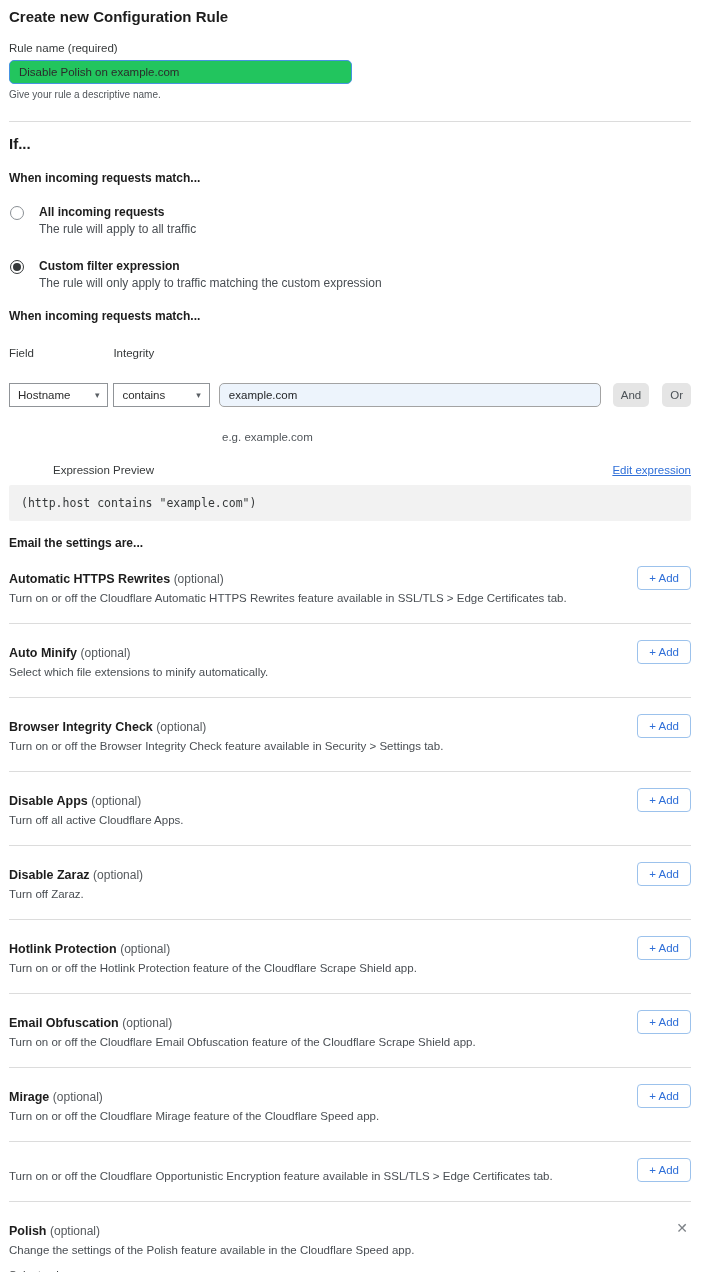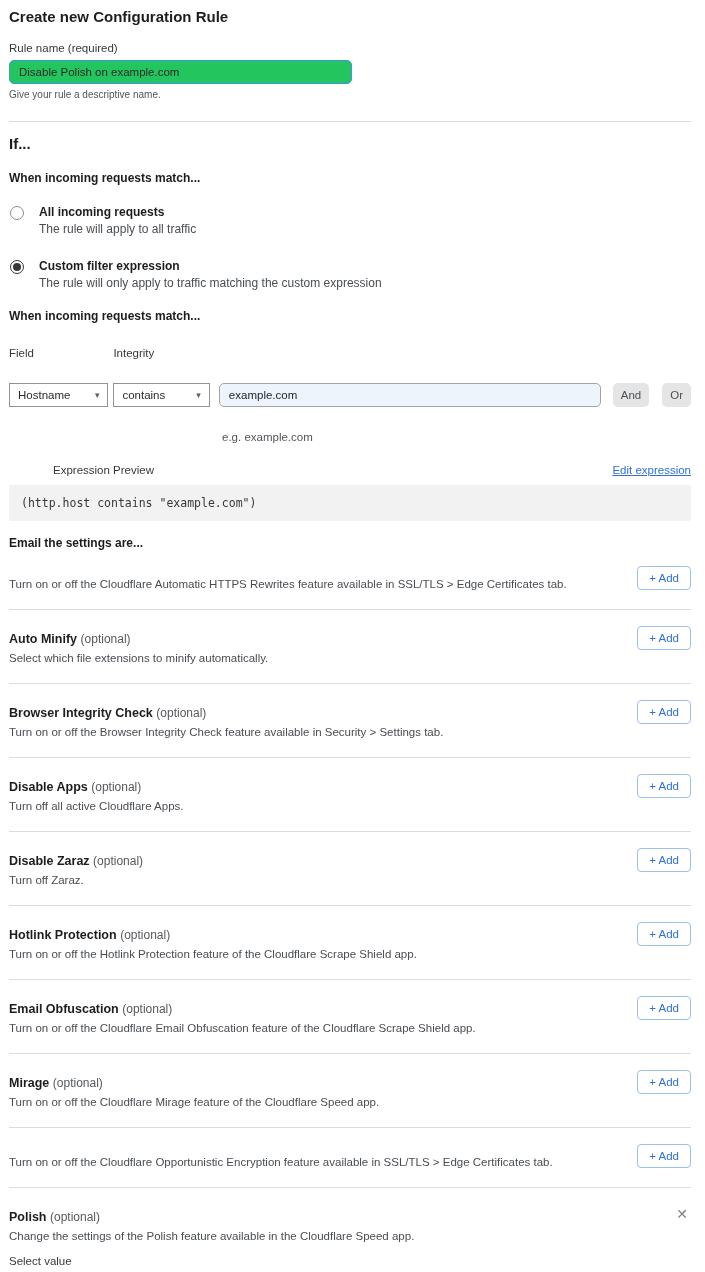--- a/index.html
+++ b/index.html
@@ -154,20 +154,21 @@
 
 <div class="preview-row">
   <span class="preview-label">Expression Preview</span>
   <a class="edit-link">Edit expression</a>
 </div>
 <div class="code-block">(http.host contains "example.com")</div>
 
 <div class="then-heading">Email the settings are...</div>
 
 <div class="setting">
+  <div class="setting-title"><span>Automatic HTTPS Rewrites</span> <span class="setting-optional">(optional)</span></div>
   <div class="setting-desc">Turn on or off the Cloudflare Automatic HTTPS Rewrites feature available in SSL/TLS &gt; Edge Certificates tab.</div>
   <button class="add-btn">+ Add</button>
 </div>
 
 <div class="setting">
   <div class="setting-title"><span>Auto Minify</span> <span class="setting-optional">(optional)</span></div>
   <div class="setting-desc">Select which file extensions to minify automatically.</div>
   <button class="add-btn">+ Add</button>
 </div>
 

